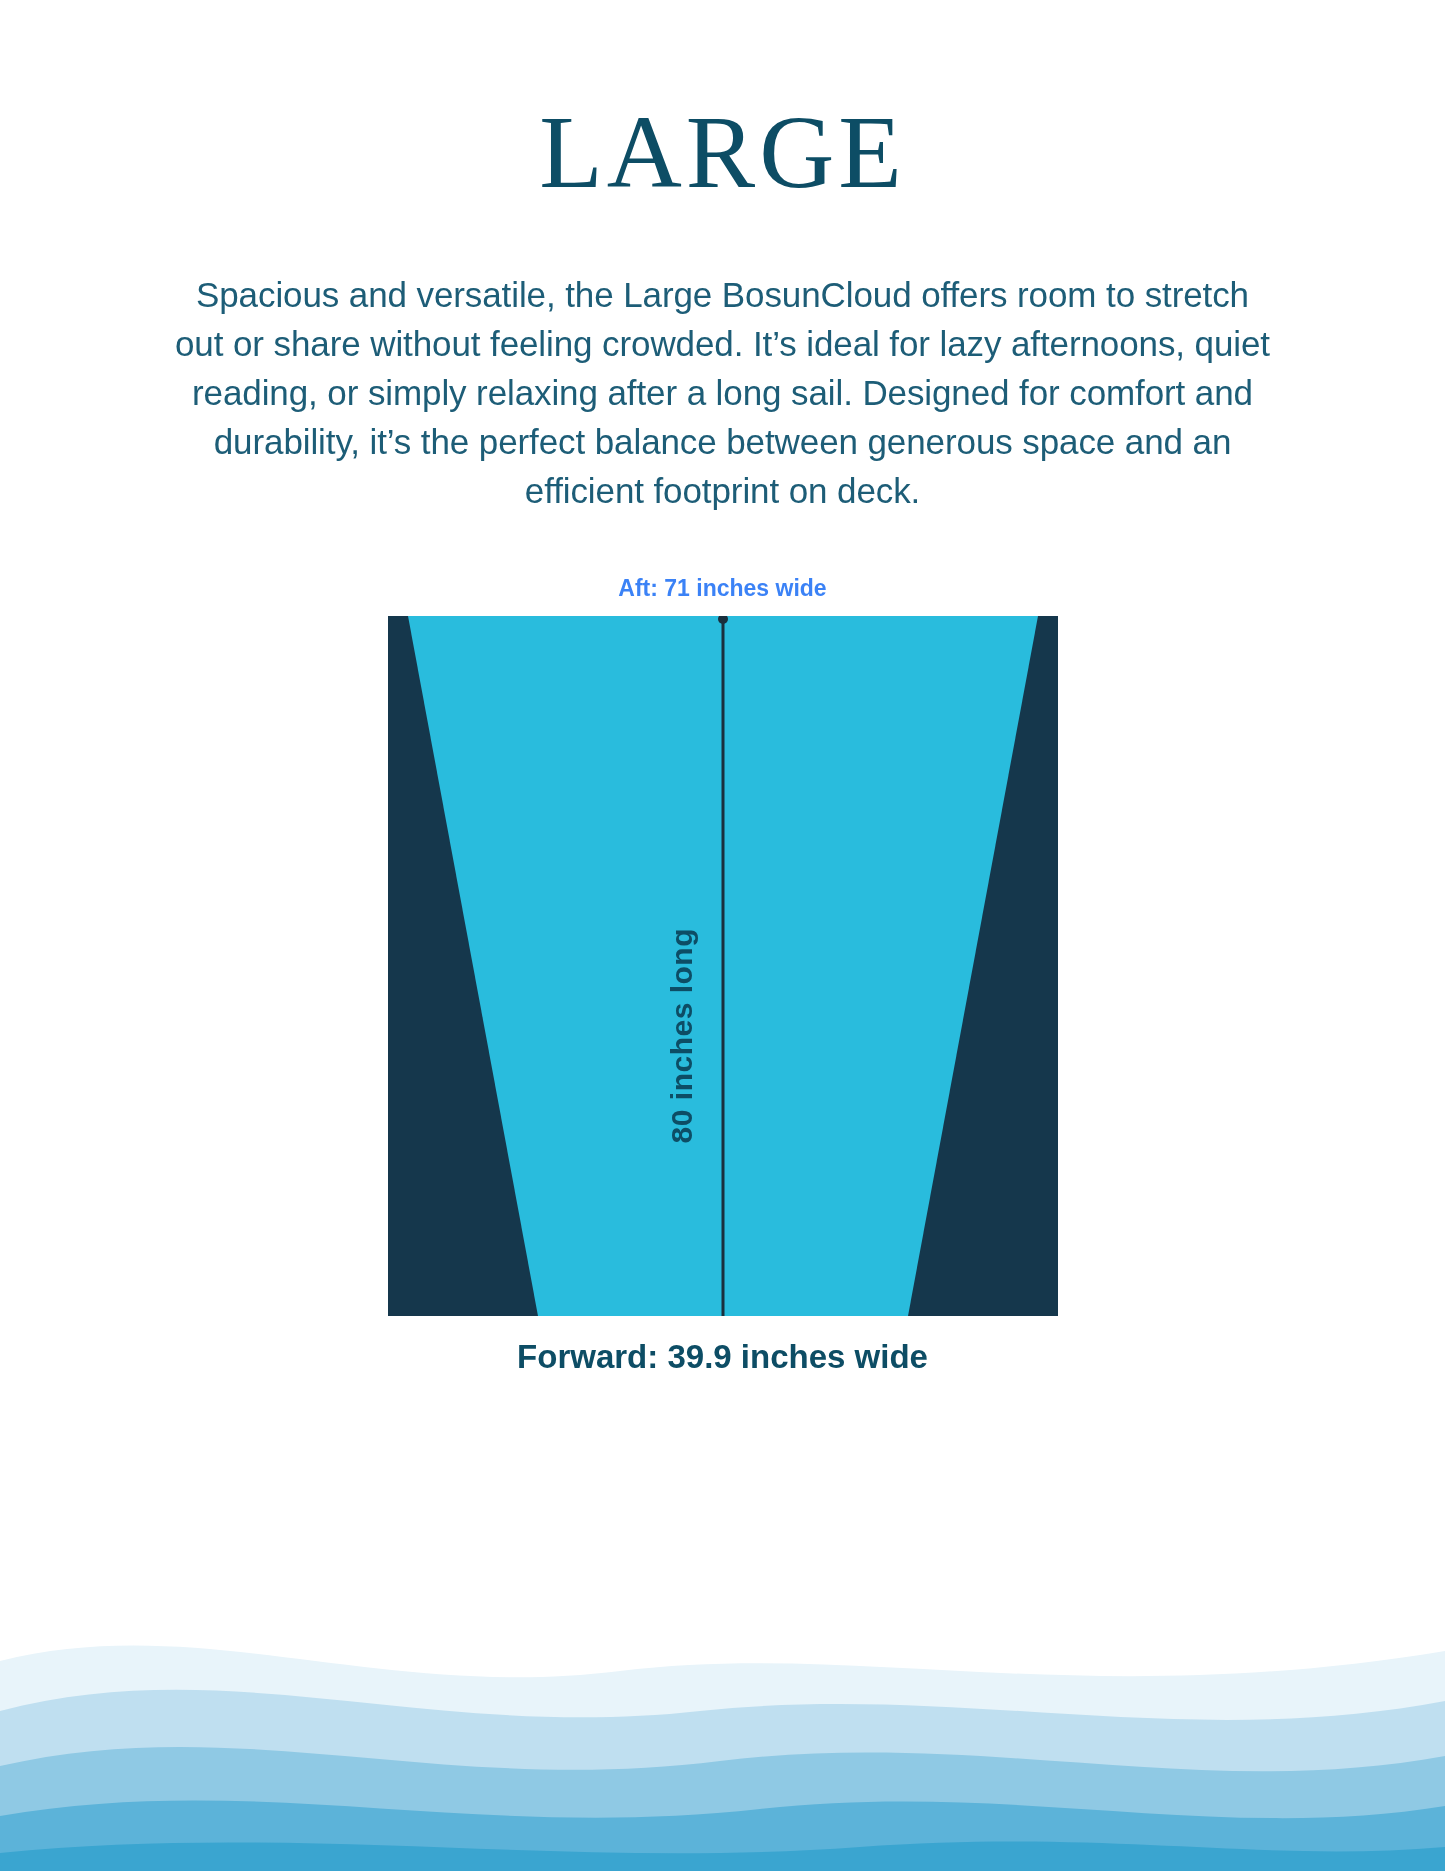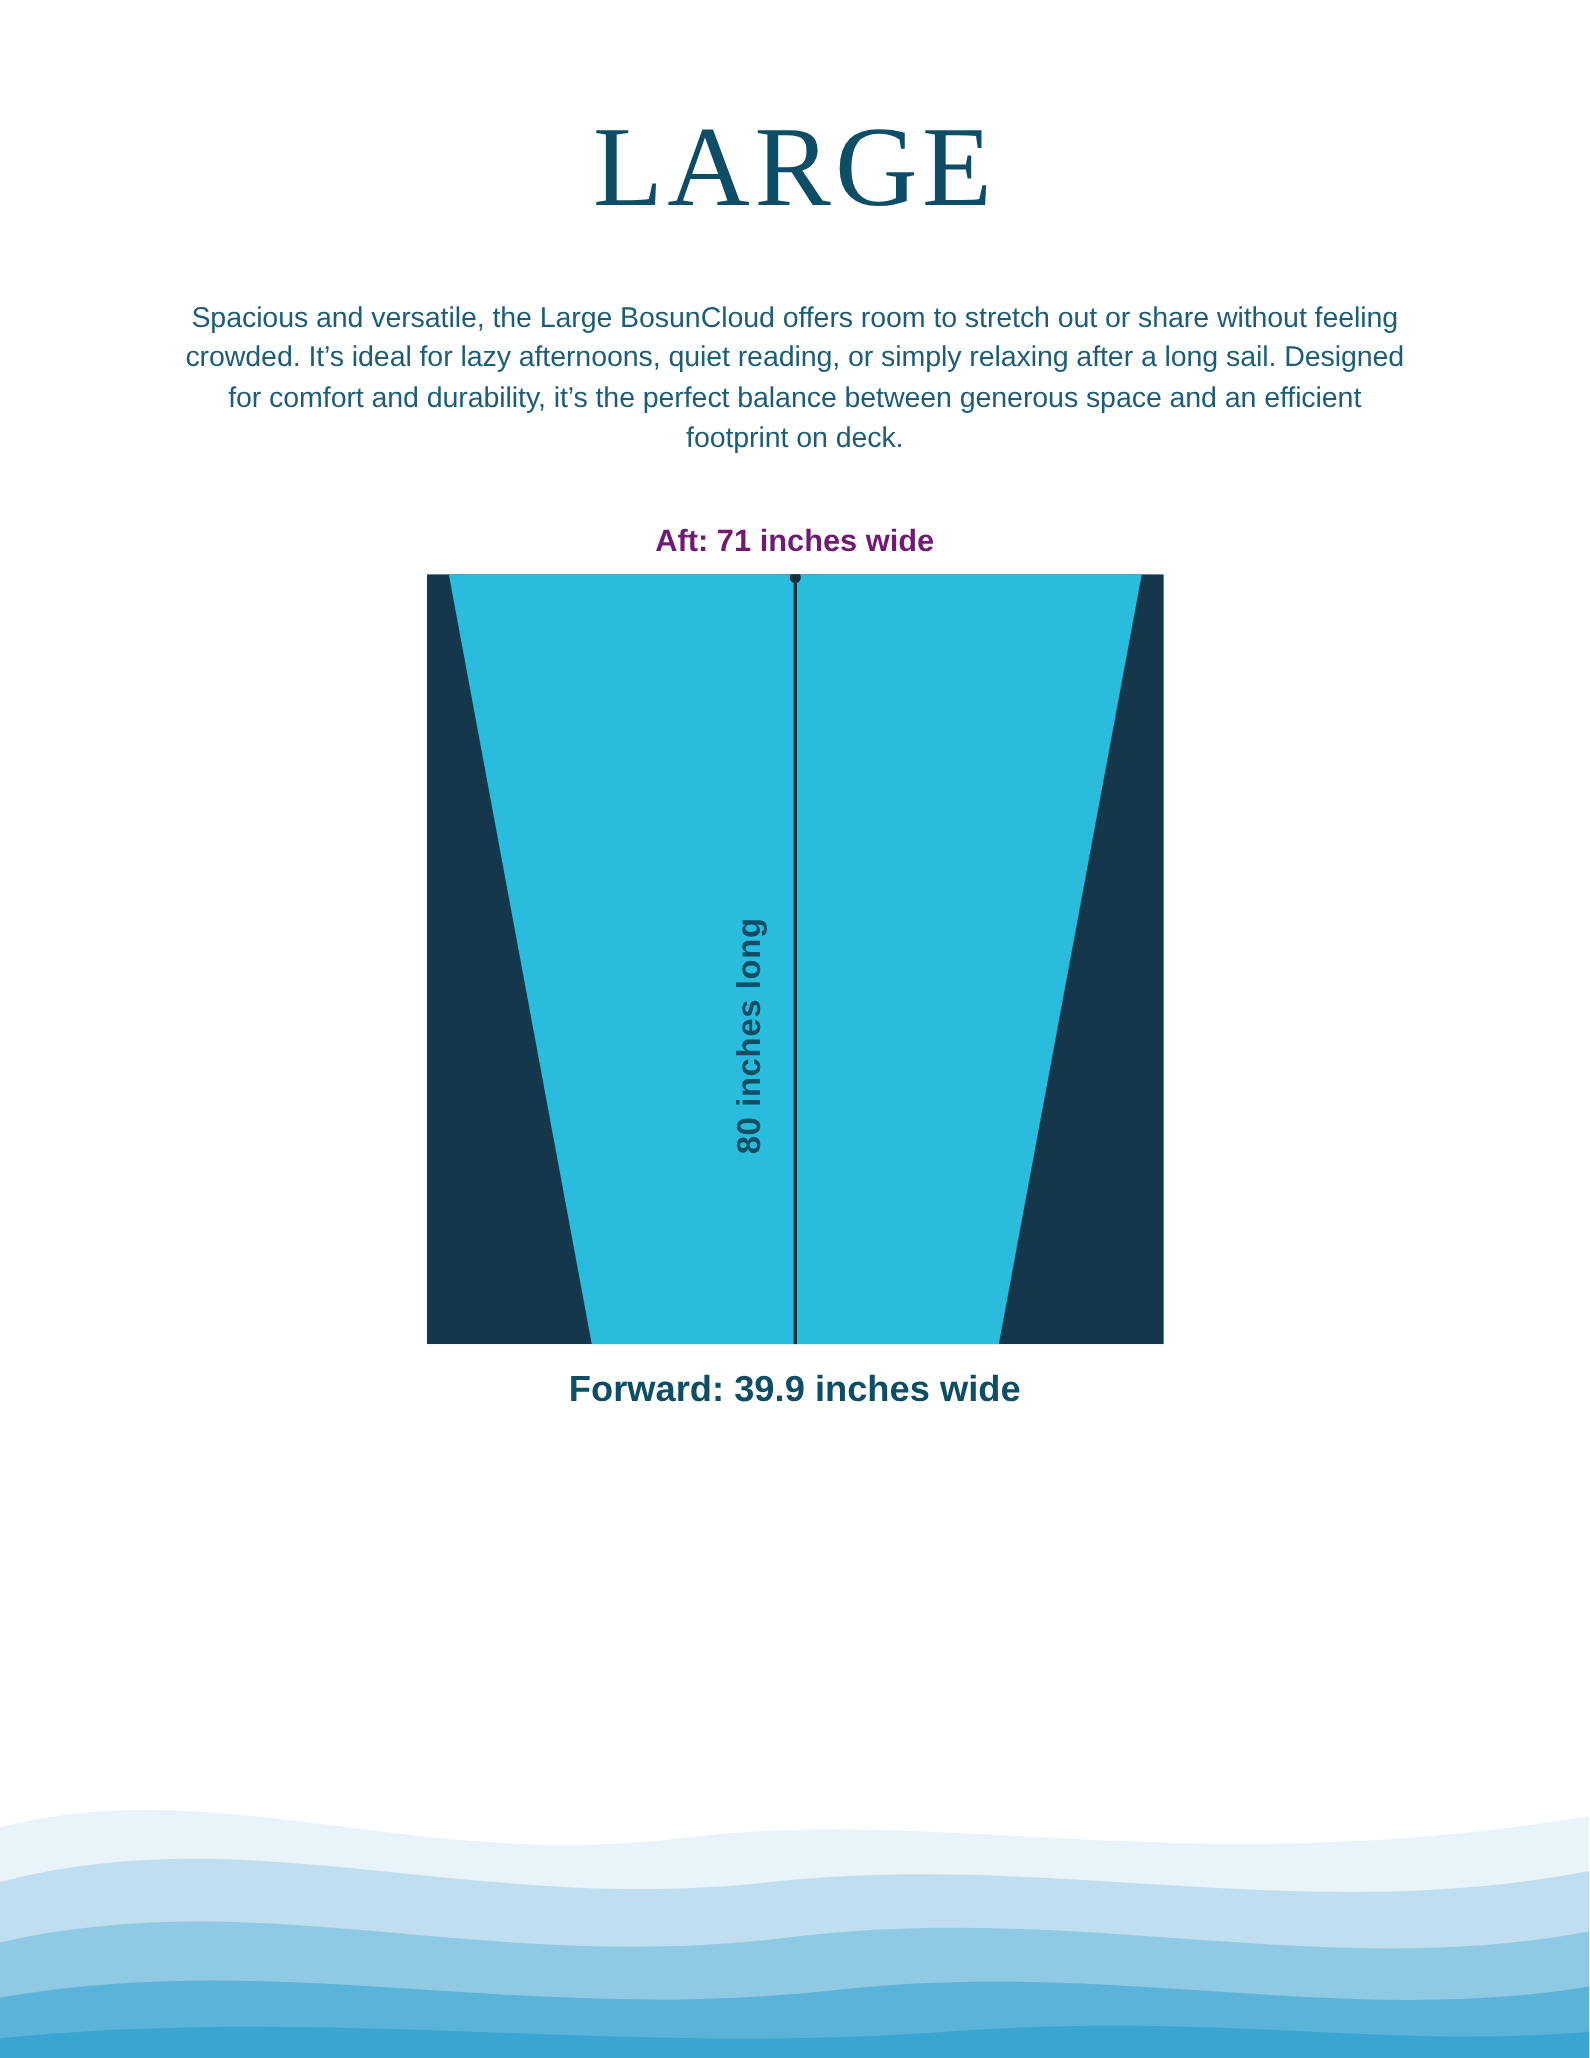--- a/index.html
+++ b/index.html
@@ -42,38 +42,38 @@
     padding-top: 28px;
     letter-spacing: -0.2px;
   }
 
   
   .description {
     margin: 0 auto;
     padding-top: 66px;
     width: 1110px;
     text-align: center;
-    font-size: 26px;
+    font-size: 35px;
     line-height: 1.4;
     color: #1d5d77;
     letter-spacing: -0.1px;
   }
 
   
   .diagram-wrap {
     position: relative;
     width: 1445px;
     margin-top: 60px;
     height: 760px;
   }
   .aft-label {
     text-align: center;
-    font-size: 28px;
+    font-size: 23px;
     font-weight: bold;
-    color: #701a75;
+    color: #3b82f6;
     margin: 0;
     padding-bottom: 14px;
   }
   .shape-holder {
     position: relative;
     width: 670px;
     height: 700px;
     margin: 0 auto;
   }
   .shape-svg {

